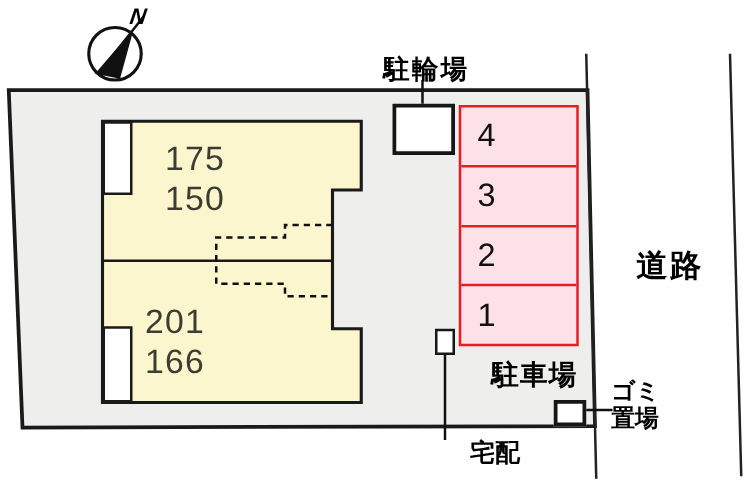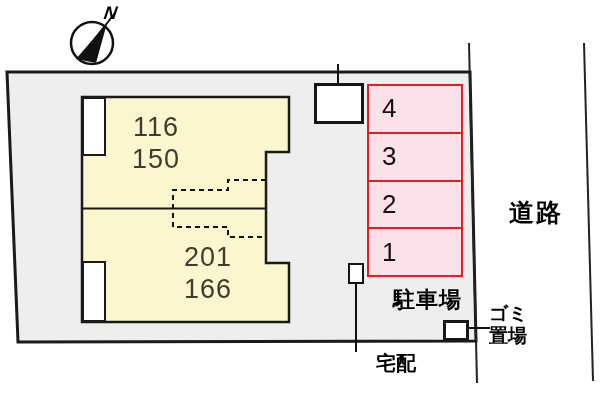--- a/index.html
+++ b/index.html
@@ -12,21 +12,21 @@
   .bicycle-label{left:291px;top:41px;width:100px;font-size:21px;letter-spacing:2px;text-align:center;}
   .road-label{left:509px;top:196px;font-size:25px;letter-spacing:2px;}
   .parking-label{left:365px;top:285px;width:97px;font-size:22px;letter-spacing:1px;text-align:right;}
   .garbage-label{left:489px;top:303px;font-size:19px;line-height:22px;font-weight:bold;}
   .delivery-label{left:296px;top:353px;width:120px;font-size:20px;line-height:21px;text-align:right;}
   .units{
     position:absolute;width:120px;text-align:center;
     font-size:27px;line-height:32px;letter-spacing:1px;color:#3c3c33;font-weight:normal;
   }
   .units-upper{left:96px;top:111px;}
-  .units-lower{left:112px;top:241px;text-align:right;}
+  .units-lower{left:80px;top:241px;}
   .whitebox{position:absolute;background:#ffffff;border:3px solid #161616;box-sizing:border-box;}
   .bicycle-box{left:314px;top:83px;width:50px;height:41px;}
   .delivery-box{left:348px;top:263px;width:16px;height:21px;border-width:2px;}
   .garbage-box{left:443px;top:320px;width:26px;height:21px;}
   .parking-block{
     position:absolute;left:367px;top:84px;width:96px;height:193px;box-sizing:border-box;
     background:var(--parking-fill,#fde1e8);border:2px solid var(--parking-border,#e81c24);
     display:flex;flex-direction:column;
   }
   .parking-space{
@@ -68,28 +68,29 @@
     <g>
       <circle cx="92" cy="43" r="21" fill="#ffffff" stroke="#111" stroke-width="2.5"></circle>
       <line x1="82" y1="55" x2="115" y2="13" stroke="#111" stroke-width="2"></line>
       <polygon points="107,23 76,59 96,63" fill="#111"></polygon>
     </g>
   </svg>
 
   <div class="north-label">N</div>
 
   <div class="units units-upper">
-    <div>116</div>
+    <div>175</div>
     <div>150</div>
   </div>
   <div class="units units-lower">
     <div>201</div>
     <div>166</div>
   </div>
 
+  <div class="label bicycle-label">駐輪場</div>
   <div class="whitebox bicycle-box"></div>
 
   <div class="parking-block">
     <div class="parking-space">
       <span>4</span>
     </div>
     <div class="parking-space">
       <span>3</span>
     </div>
     <div class="parking-space">

